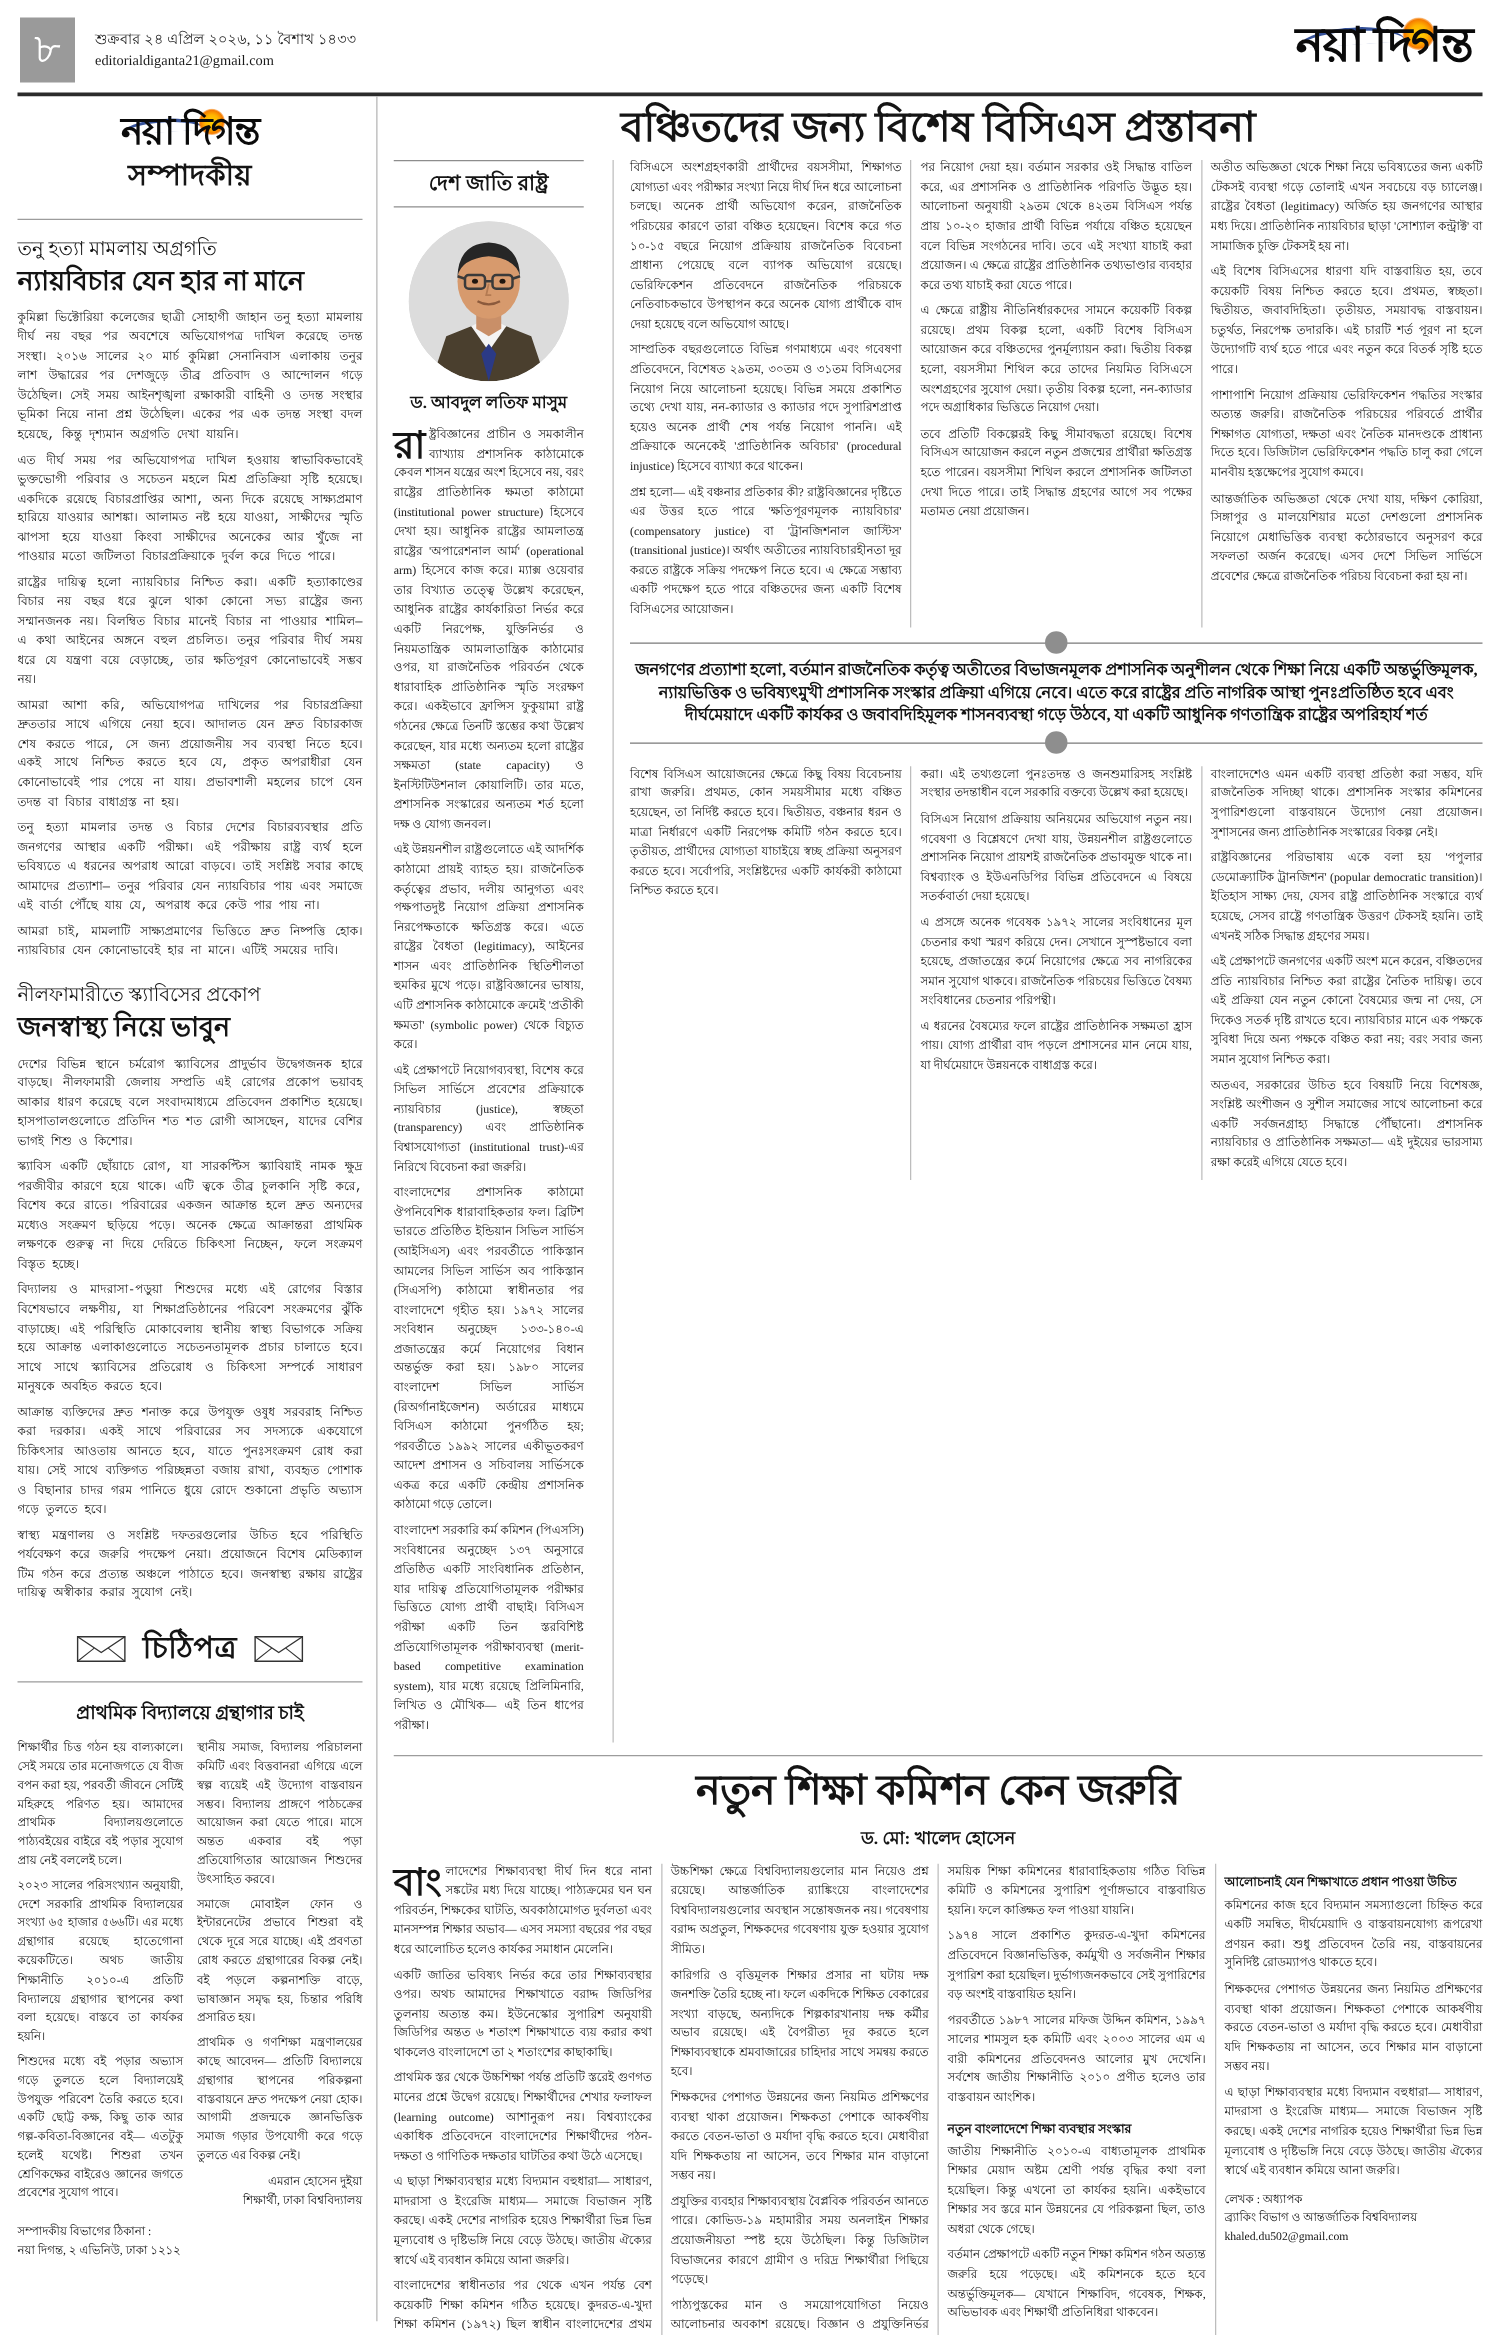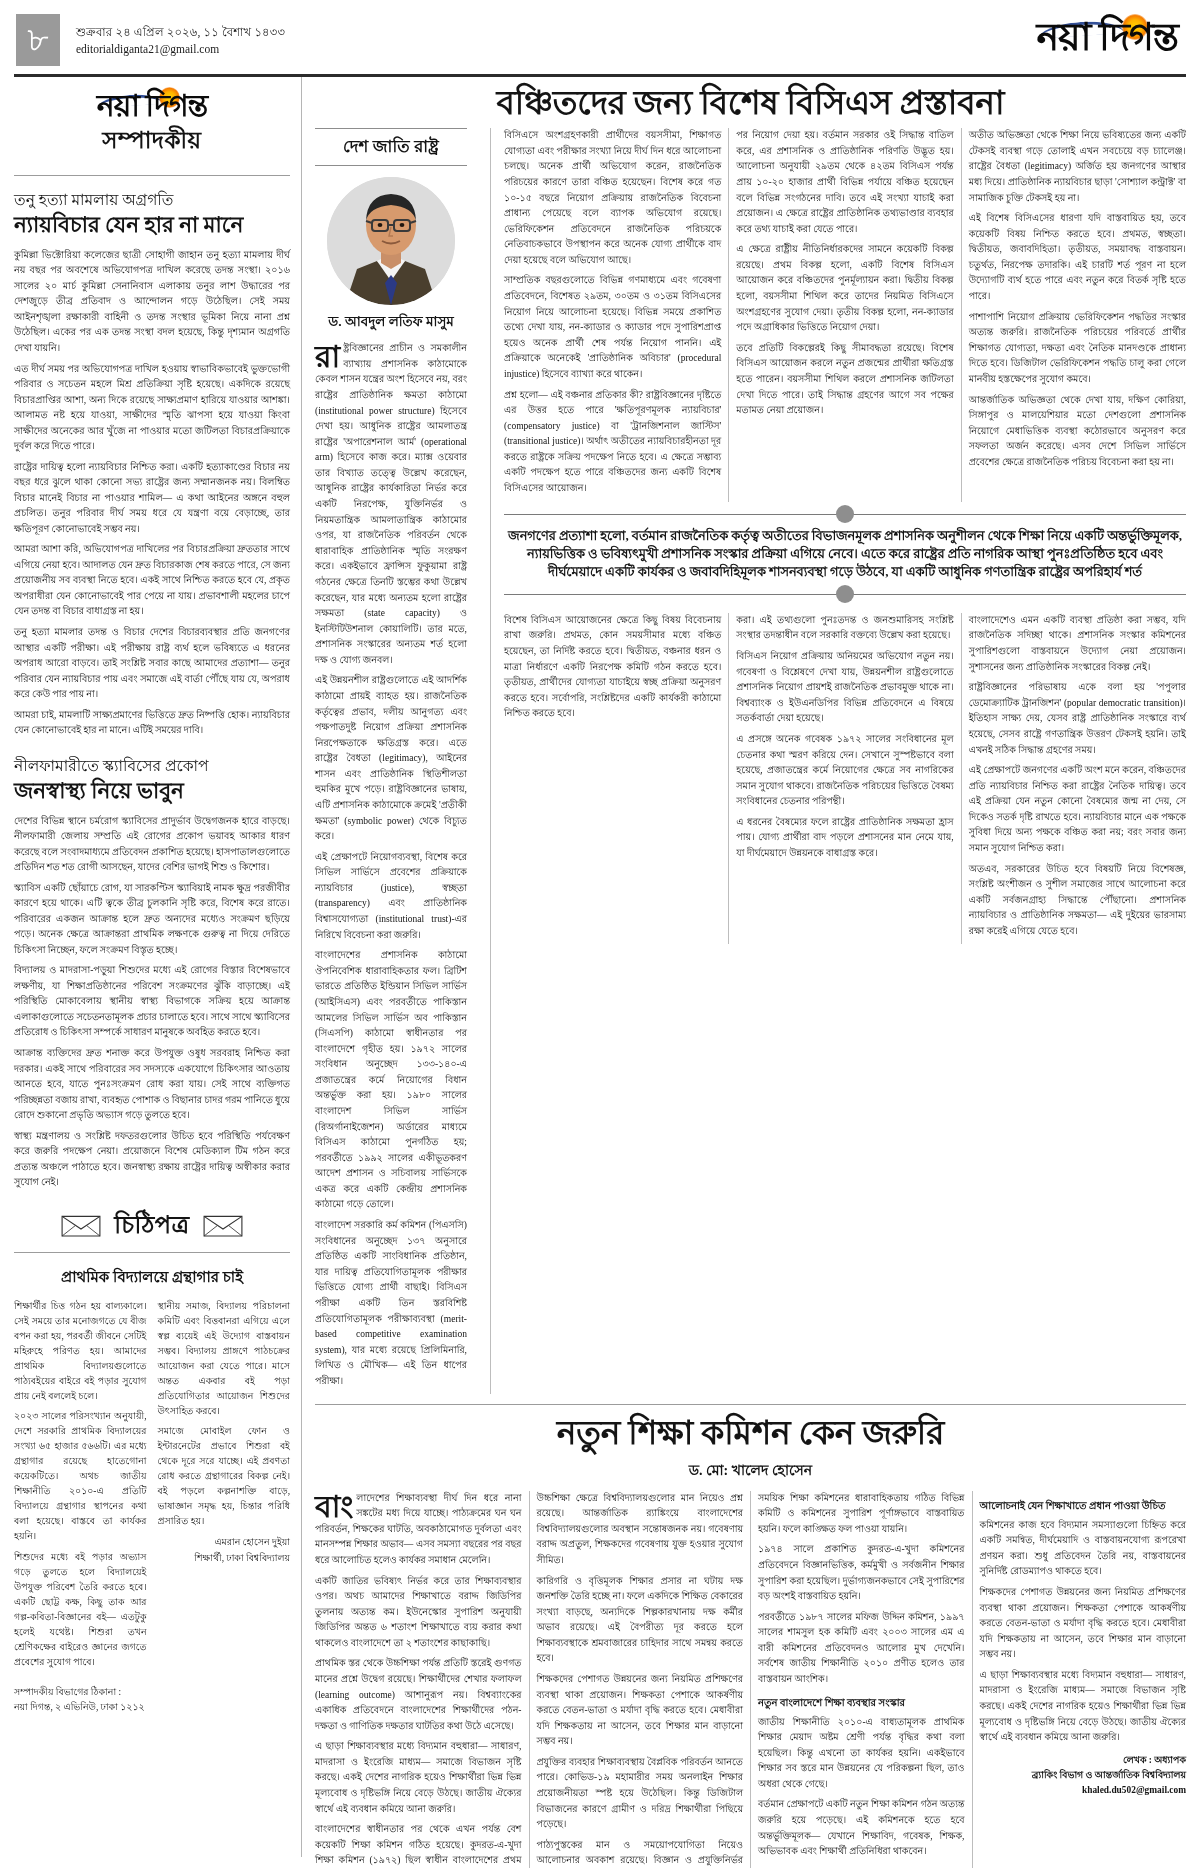--- a/index.html
+++ b/index.html
@@ -139,20 +139,21 @@
     margin-bottom: 8px;
   }
   .ed-body p {
     margin: 0 0 5px 0;
     font-size: 9.6px;
     line-height: 1.62;
     text-align: justify;
     text-justify: inter-word;
     hyphens: auto;
     word-spacing: -0.2px;
+    font-family: Liberation Mono, monospace;
   }
   .ed-gap { height: 13px; }
 
   
   .letters-head {
     display: flex;
     align-items: center;
     justify-content: center;
     gap: 12px;
     margin: 16px 0 6px 0;
@@ -295,24 +296,23 @@
     font-size: 14px;
     font-weight: 700;
     margin: 0 0 8px 0;
   }
   .sub-head {
     font-size: 10px;
     font-weight: 700;
     margin: 7px 0 3px 0;
   }
   .bottom-sig {
-    text-align: right;
     font-size: 9.4px;
     line-height: 1.6;
-    font-weight: 700;
+    font-weight: 400;
     margin-top: 7px;
   }
 </style>
 </head>
 <body>
 
 <div class="masthead">
   <div class="page-flag">৮</div>
   <div class="dateline-block">
     <div class="dateline-bn">শুক্রবার ২৪ এপ্রিল ২০২৬, ১১ বৈশাখ ১৪৩৩</div>
@@ -385,20 +385,21 @@
 
     <div class="letter-cols">
       <div class="lcol">
         <p>শিক্ষার্থীর চিত্ত গঠন হয় বাল্যকালে। সেই সময়ে তার মনোজগতে যে বীজ বপন করা হয়, পরবর্তী জীবনে সেটিই মহিরুহে পরিণত হয়। আমাদের প্রাথমিক বিদ্যালয়গুলোতে পাঠ্যবইয়ের বাইরে বই পড়ার সুযোগ প্রায় নেই বললেই চলে।</p>
         <p>২০২৩ সালের পরিসংখ্যান অনুযায়ী, দেশে সরকারি প্রাথমিক বিদ্যালয়ের সংখ্যা ৬৫ হাজার ৫৬৬টি। এর মধ্যে গ্রন্থাগার রয়েছে হাতেগোনা কয়েকটিতে। অথচ জাতীয় শিক্ষানীতি ২০১০-এ প্রতিটি বিদ্যালয়ে গ্রন্থাগার স্থাপনের কথা বলা হয়েছে। বাস্তবে তা কার্যকর হয়নি।</p>
         <p>শিশুদের মধ্যে বই পড়ার অভ্যাস গড়ে তুলতে হলে বিদ্যালয়েই উপযুক্ত পরিবেশ তৈরি করতে হবে। একটি ছোট্ট কক্ষ, কিছু তাক আর গল্প-কবিতা-বিজ্ঞানের বই— এতটুকু হলেই যথেষ্ট। শিশুরা তখন শ্রেণিকক্ষের বাইরেও জ্ঞানের জগতে প্রবেশের সুযোগ পাবে।</p>
       </div>
       <div class="lcol">
         <p>স্থানীয় সমাজ, বিদ্যালয় পরিচালনা কমিটি এবং বিত্তবানরা এগিয়ে এলে স্বল্প ব্যয়েই এই উদ্যোগ বাস্তবায়ন সম্ভব। বিদ্যালয় প্রাঙ্গণে পাঠচক্রের আয়োজন করা যেতে পারে। মাসে অন্তত একবার বই পড়া প্রতিযোগিতার আয়োজন শিশুদের উৎসাহিত করবে।</p>
         <p>সমাজে মোবাইল ফোন ও ইন্টারনেটের প্রভাবে শিশুরা বই থেকে দূরে সরে যাচ্ছে। এই প্রবণতা রোধ করতে গ্রন্থাগারের বিকল্প নেই। বই পড়লে কল্পনাশক্তি বাড়ে, ভাষাজ্ঞান সমৃদ্ধ হয়, চিন্তার পরিধি প্রসারিত হয়।</p>
+        <p>প্রাথমিক ও গণশিক্ষা মন্ত্রণালয়ের কাছে আবেদন— প্রতিটি বিদ্যালয়ে গ্রন্থাগার স্থাপনের পরিকল্পনা বাস্তবায়নে দ্রুত পদক্ষেপ নেয়া হোক। আগামী প্রজন্মকে জ্ঞানভিত্তিক সমাজ গড়ার উপযোগী করে গড়ে তুলতে এর বিকল্প নেই।</p>
         <div class="sig">
           <div>এমরান হোসেন দুইয়া</div>
           <div>শিক্ষার্থী, ঢাকা বিশ্ববিদ্যালয়</div>
         </div>
       </div>
     </div>
 
     <div class="sig" style="text-align:left;margin-top:10px">
       <div>সম্পাদকীয় বিভাগের ঠিকানা :</div>
       <div>নয়া দিগন্ত, ২ এভিনিউ, ঢাকা ১২১২</div>

